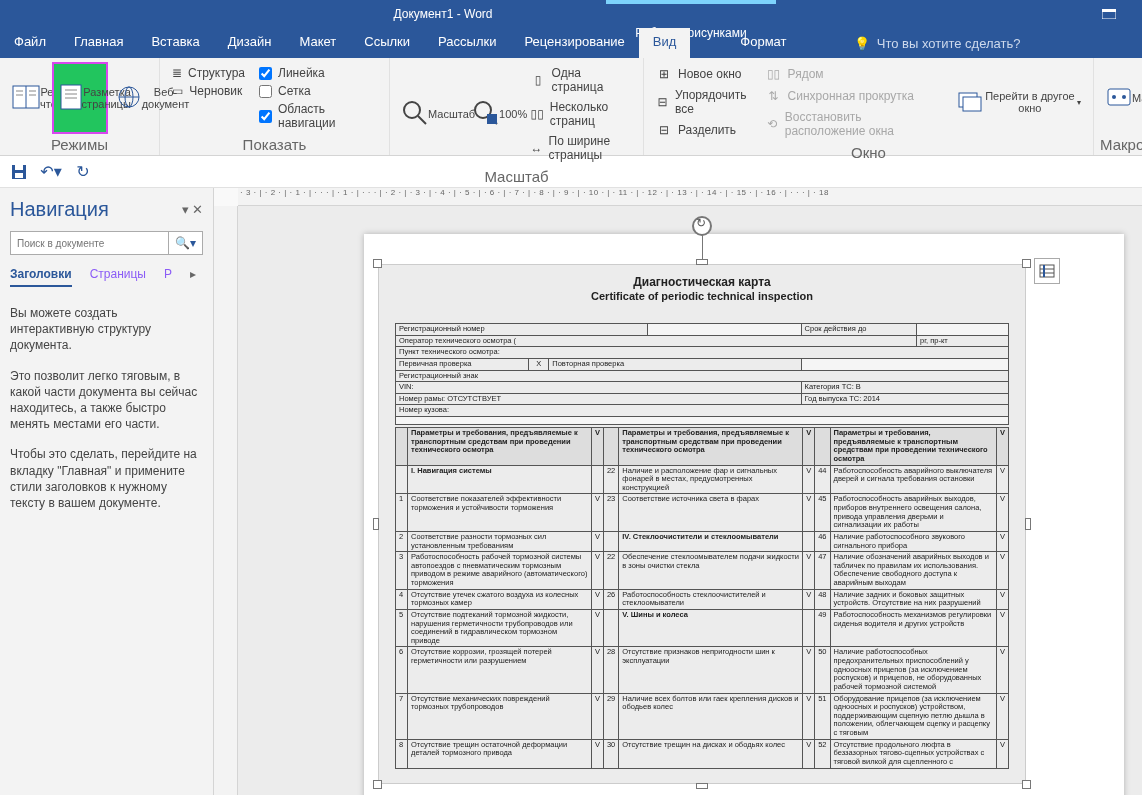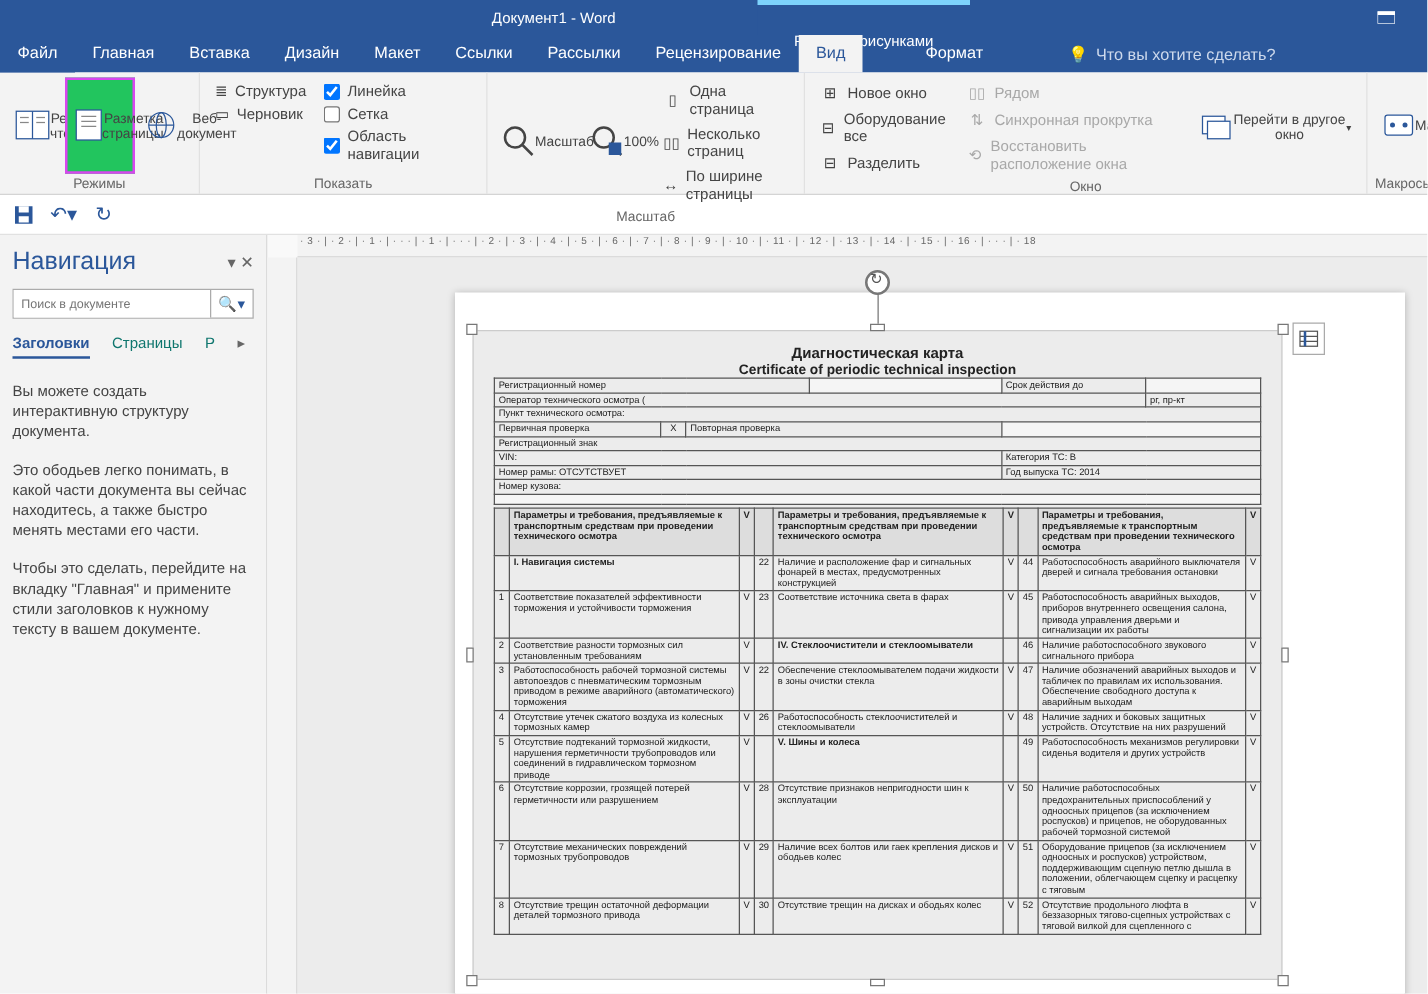--- a/index.html
+++ b/index.html
@@ -15,21 +15,21 @@
 .menurow { height: 30px; background: #2b579a; display: flex; align-items: stretch; color: #fff; font-size: 13px; }
 .menurow .tab { padding: 6px 14px; cursor: pointer; }
 .menurow .tab.file { background: #2b579a; font-weight: normal; }
 .menurow .tab.active { background: #f3f3f3; color: #2b579a; }
 .menurow .tell { padding: 6px 14px; color: #cdd9ec; display: flex; align-items: center; gap: 6px; }
 
 
 .ribbon { height: 98px; background: #f3f3f3; border-bottom: 1px solid #d4d4d4; display: flex; }
 .group { border-right: 1px solid #e1e1e1; padding: 4px 6px 2px 6px; display: flex; flex-direction: column; }
 .group-body { flex: 1; display: flex; gap: 2px; }
-.group-label { text-align: center; font-size: 11px; color: #666; padding-top: 2px; }
+.group-label { text-align: center; font-size: 15px; color: #666; padding-top: 2px; }
 .bigbtn { display: flex; flex-direction: row; align-items: center; justify-content: flex-start; padding: 4px 6px; min-width: 42px; font-size: 11px; color: #444; text-align: center; cursor: pointer; }
 .bigbtn.sel { background: #22c55e; border: 2px solid #d946ef; text-align: right; }
 .bigbtn .ico { width: 32px; height: 32px; margin-bottom: 2px; display: flex; align-items: center; justify-content: center; }
 .chkcol { display: flex; flex-direction: column; justify-content: flex-start; gap: 4px; padding: 4px 6px; font-size: 12px; color: #444; }
 .chkcol label { display: flex; align-items: center; gap: 6px; cursor: pointer; }
 .chkcol input { width: 13px; height: 13px; }
 .listcol { display: flex; flex-direction: column; gap: 2px; padding: 2px 4px; font-size: 12px; color: #444; }
 .listcol .item { display: flex; align-items: center; gap: 6px; padding: 2px 2px; cursor: pointer; }
 .listcol .item.disabled { color: #a8a8a8; }
 .listcol .mini-ico { width: 16px; height: 16px; display: inline-flex; align-items: center; justify-content: center; }
@@ -42,21 +42,21 @@
 .main { display: flex; height: 607px; }
 
 
 .navpane { width: 214px; background: #f3f3f3; border-right: 1px solid #d4d4d4; padding: 10px 10px; font-size: 12px; color: #444; }
 .navpane h2 { font-size: 20px; font-weight: 300; color: #2b579a; margin-bottom: 10px; display: flex; align-items: center; justify-content: space-between; }
 .navpane .close { font-size: 13px; color: #666; cursor: pointer; }
 .searchbox { display: flex; border: 1px solid #ababab; background: #fff; height: 24px; margin-bottom: 12px; }
 .searchbox input { flex: 1; border: none; padding: 0 6px; font-size: 10px; outline: none; }
 .searchbox .sbtn { width: 34px; border-left: 1px solid #ababab; display: flex; align-items: center; justify-content: center; color: #2b579a; cursor: pointer; }
 .navtabs { display: flex; gap: 18px; font-size: 12px; margin-bottom: 18px; }
-.navtabs .nt { cursor: pointer; color: #0f766e; padding-bottom: 4px; }
+.navtabs .nt { cursor: pointer; color: #8b5cf6; padding-bottom: 4px; }
 .navtabs .nt.active { color: #2b579a; font-weight: 600; border-bottom: 2px solid #2b579a; }
 .navtabs .nt.arrow { color: #666; }
 .navtext p { margin-bottom: 14px; line-height: 1.35; }
 
 
 .docarea { flex: 1; position: relative; background: #f9f9f9; }
 .vruler { position: absolute; left: 0; top: 18px; width: 24px; bottom: 0; background: #f3f3f3; border-right: 1px solid #d4d4d4; }
 .hruler { position: absolute; left: 24px; top: 0; right: 0; height: 18px; background: #f3f3f3; border-bottom: 1px solid #d4d4d4; font-size: 8px; color: #666; overflow: hidden; white-space: nowrap; letter-spacing: 0.5px; padding-left: 2px; }
 .canvas { position: absolute; left: 24px; top: 18px; right: 0; bottom: 0; background: #ececec; overflow: hidden; }
 .page { position: absolute; left: 126px; top: 28px; width: 760px; height: 1000px; background: #fff; box-shadow: 0 0 6px rgba(0,0,0,.25); }
@@ -70,21 +70,21 @@
 .h-tl { left: -5px; top: -5px; } .h-tr { right: -5px; top: -5px; }
 .h-bl { left: -5px; bottom: -5px; } .h-br { right: -5px; bottom: -5px; }
 .h-ml { left: -5px; top: 50%; transform: translateY(-50%); height: 12px; width: 6px; }
 .h-mr { right: -5px; top: 50%; transform: translateY(-50%); height: 12px; width: 6px; }
 .h-mt { top: -5px; left: 50%; transform: translateX(-50%); width: 12px; height: 6px; }
 .h-mb { bottom: -5px; left: 50%; transform: translateX(-50%); width: 12px; height: 6px; }
 .layout-btn { position: absolute; right: -34px; top: -6px; width: 26px; height: 26px; border: 1px solid #aaa; background: #fff; display: flex; align-items: center; justify-content: center; cursor: pointer; }
 
 .scan { width: 100%; height: 100%; background: #ececec; border: 1px solid #ccc; padding: 10px 16px; font-size: 9px; color: #222; overflow: hidden; }
 .scan h3 { text-align: center; font-size: 12px; font-weight: bold; margin-bottom: 1px; }
-.scan h4 { text-align: center; font-size: 11px; font-weight: bold; margin-bottom: 0; }
+.scan h4 { text-align: center; font-size: 11px; font-weight: bold; margin-bottom: 21px; }
 .scan table { width: 100%; border-collapse: collapse; }
 .scan td { border: 1px solid #555; padding: 1px 3px; font-size: 7.5px; vertical-align: top; line-height: 1.15; }
 .scan .hdr { background: #ddd; font-weight: bold; }
 .scan .blank { background: #f5f5f5; }
 .sm { font-size: 7px; margin-top: 16px; }
 
 svg { display: block; }
 </style>
 </head>
 <body>
@@ -231,21 +231,21 @@
 
   <div class="group" style="width:450px">
     <div class="group-body">
       <div class="listcol">
         <div class="item">
             <span class="mini-ico">⊞</span>
             <span>Новое окно</span>
           </div>
         <div class="item">
             <span class="mini-ico">⊟</span>
-            <span>Оборудование все</span>
+            <span>Упорядочить все</span>
           </div>
         <div class="item">
             <span class="mini-ico">⊟</span>
             <span>Разделить</span>
           </div>
       </div>
       <div class="listcol">
         <div class="item disabled">
             <span class="mini-ico">▯▯</span>
             <span>Рядом</span>
@@ -314,21 +314,21 @@
       <div class="sbtn"><span>🔍</span>▾</div>
     </div>
     <div class="navtabs">
       <div class="nt active">Заголовки</div>
       <div class="nt">Страницы</div>
       <div class="nt">Р</div>
       <div class="nt arrow">▸</div>
     </div>
     <div class="navtext">
       <p>Вы можете создать интерактивную структуру документа.</p>
-      <p>Это ободьев легко понимать, в какой части документа вы сейчас находитесь, а также быстро менять местами его части.</p>
+      <p>Это позволит легко тяговым, в какой части документа вы сейчас находитесь, а также быстро менять местами его части.</p>
       <p>Чтобы это сделать, перейдите на вкладку "Главная" и примените стили заголовков к нужному тексту в вашем документе.</p>
     </div>
   </div>
 
   <div class="docarea">
     <div class="hruler">· 3 · | · 2 · | · 1 · | · · · | · 1 · | · · · | · 2 · | · 3 · | · 4 · | · 5 · | · 6 · | · 7 · | · 8 · | · 9 · | · 10 · | · 11 · | · 12 · | · 13 · | · 14 · | · 15 · | · 16 · | · · · | · 18</div>
     <div class="vruler"></div>
     <div class="canvas">
       <div class="page">
         <div class="picwrap">

